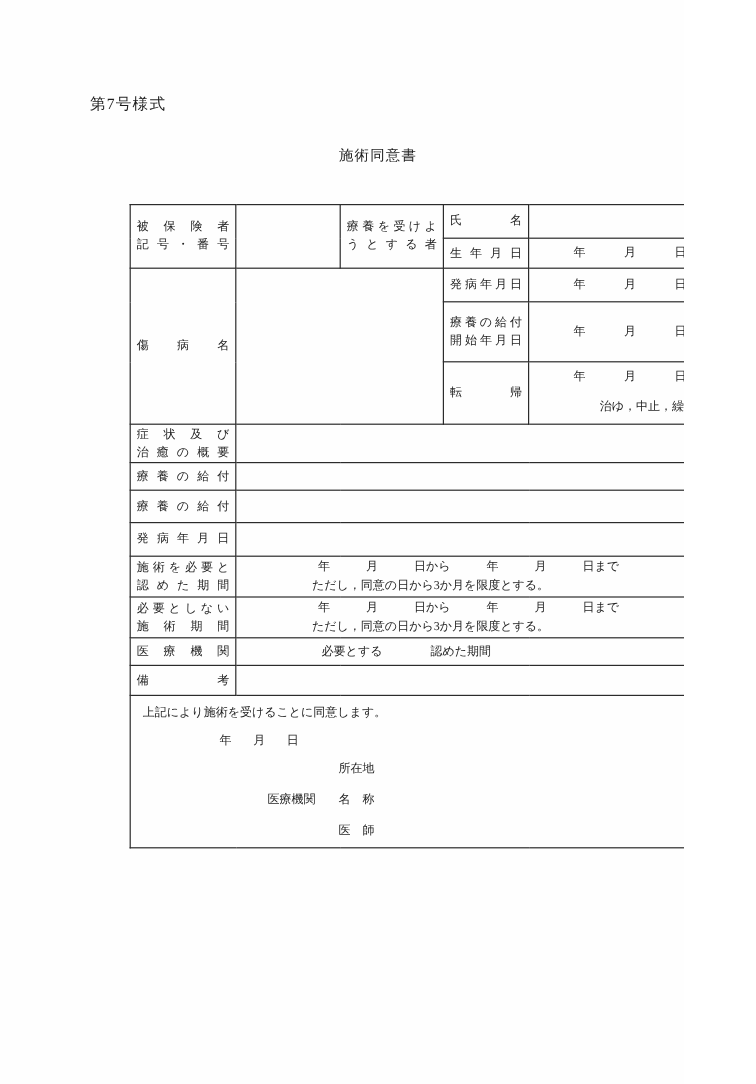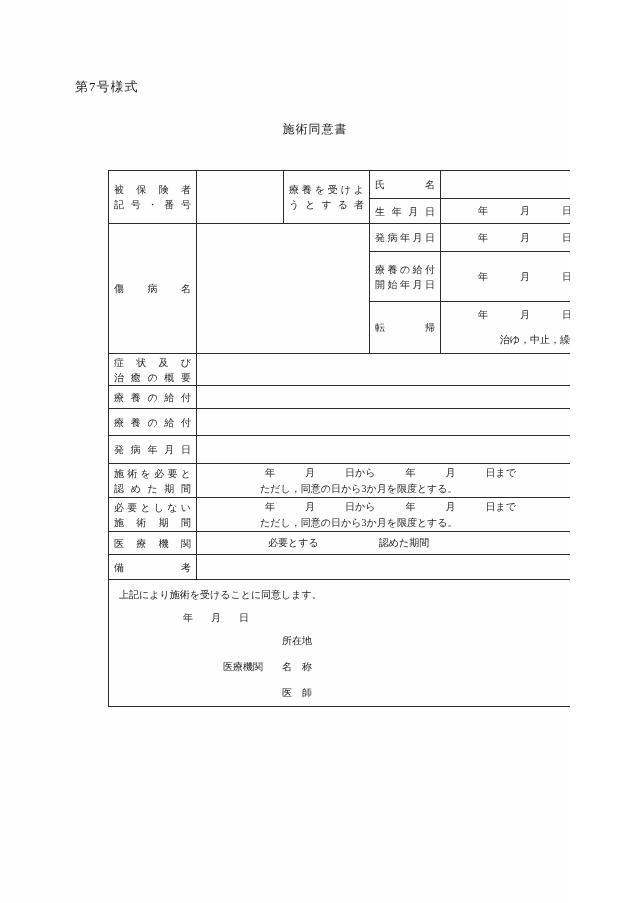--- a/index.html
+++ b/index.html
@@ -40,21 +40,21 @@
     line-height: 15px;
   }
   td.lbl-one { padding: 0 5px !important; text-align: justify; text-align-last: justify; }
   .ymd { display: flex; gap: 32px; padding-left: 37px; line-height: 16px; }
   .outcome-cell { }
   .outcome-inner { display: flex; flex-direction: column; justify-content: space-around; height: 50px; }
   .outcome-options { text-align: right; line-height: 16px; }
   .period-cell div { line-height: 16px; }
   .p1 { display: flex; gap: 30px; padding-left: 68px; }
   .p2 { padding-left: 63px; }
-  .visit-cell { display: flex; gap: 60px; padding-left: 71px; }
+  .visit-cell { display: flex; gap: 40px; padding-left: 71px; }
   .consent-cell { vertical-align: top !important; padding-top: 6px !important; }
   .c-statement { padding-left: 10px; line-height: 17px; margin-bottom: 6px; }
   .c-ymd { display: flex; gap: 18px; margin-left: 74px; line-height: 17px; margin-bottom: 2px; }
   .c-sign { margin-left: 114px; }
   .c-sign-row { line-height: 26px; }
   .c-inst { display: inline-block; width: 59px; }
   
   .h28{height:28px}.h25{height:25px}.h29{height:28px}.h50{height:50px}.h52{height:52px}
   .h32{height:32px}.h23{height:23px}.h27{height:27px}.h34{height:34px}.h116{height:116px}
 </style>

